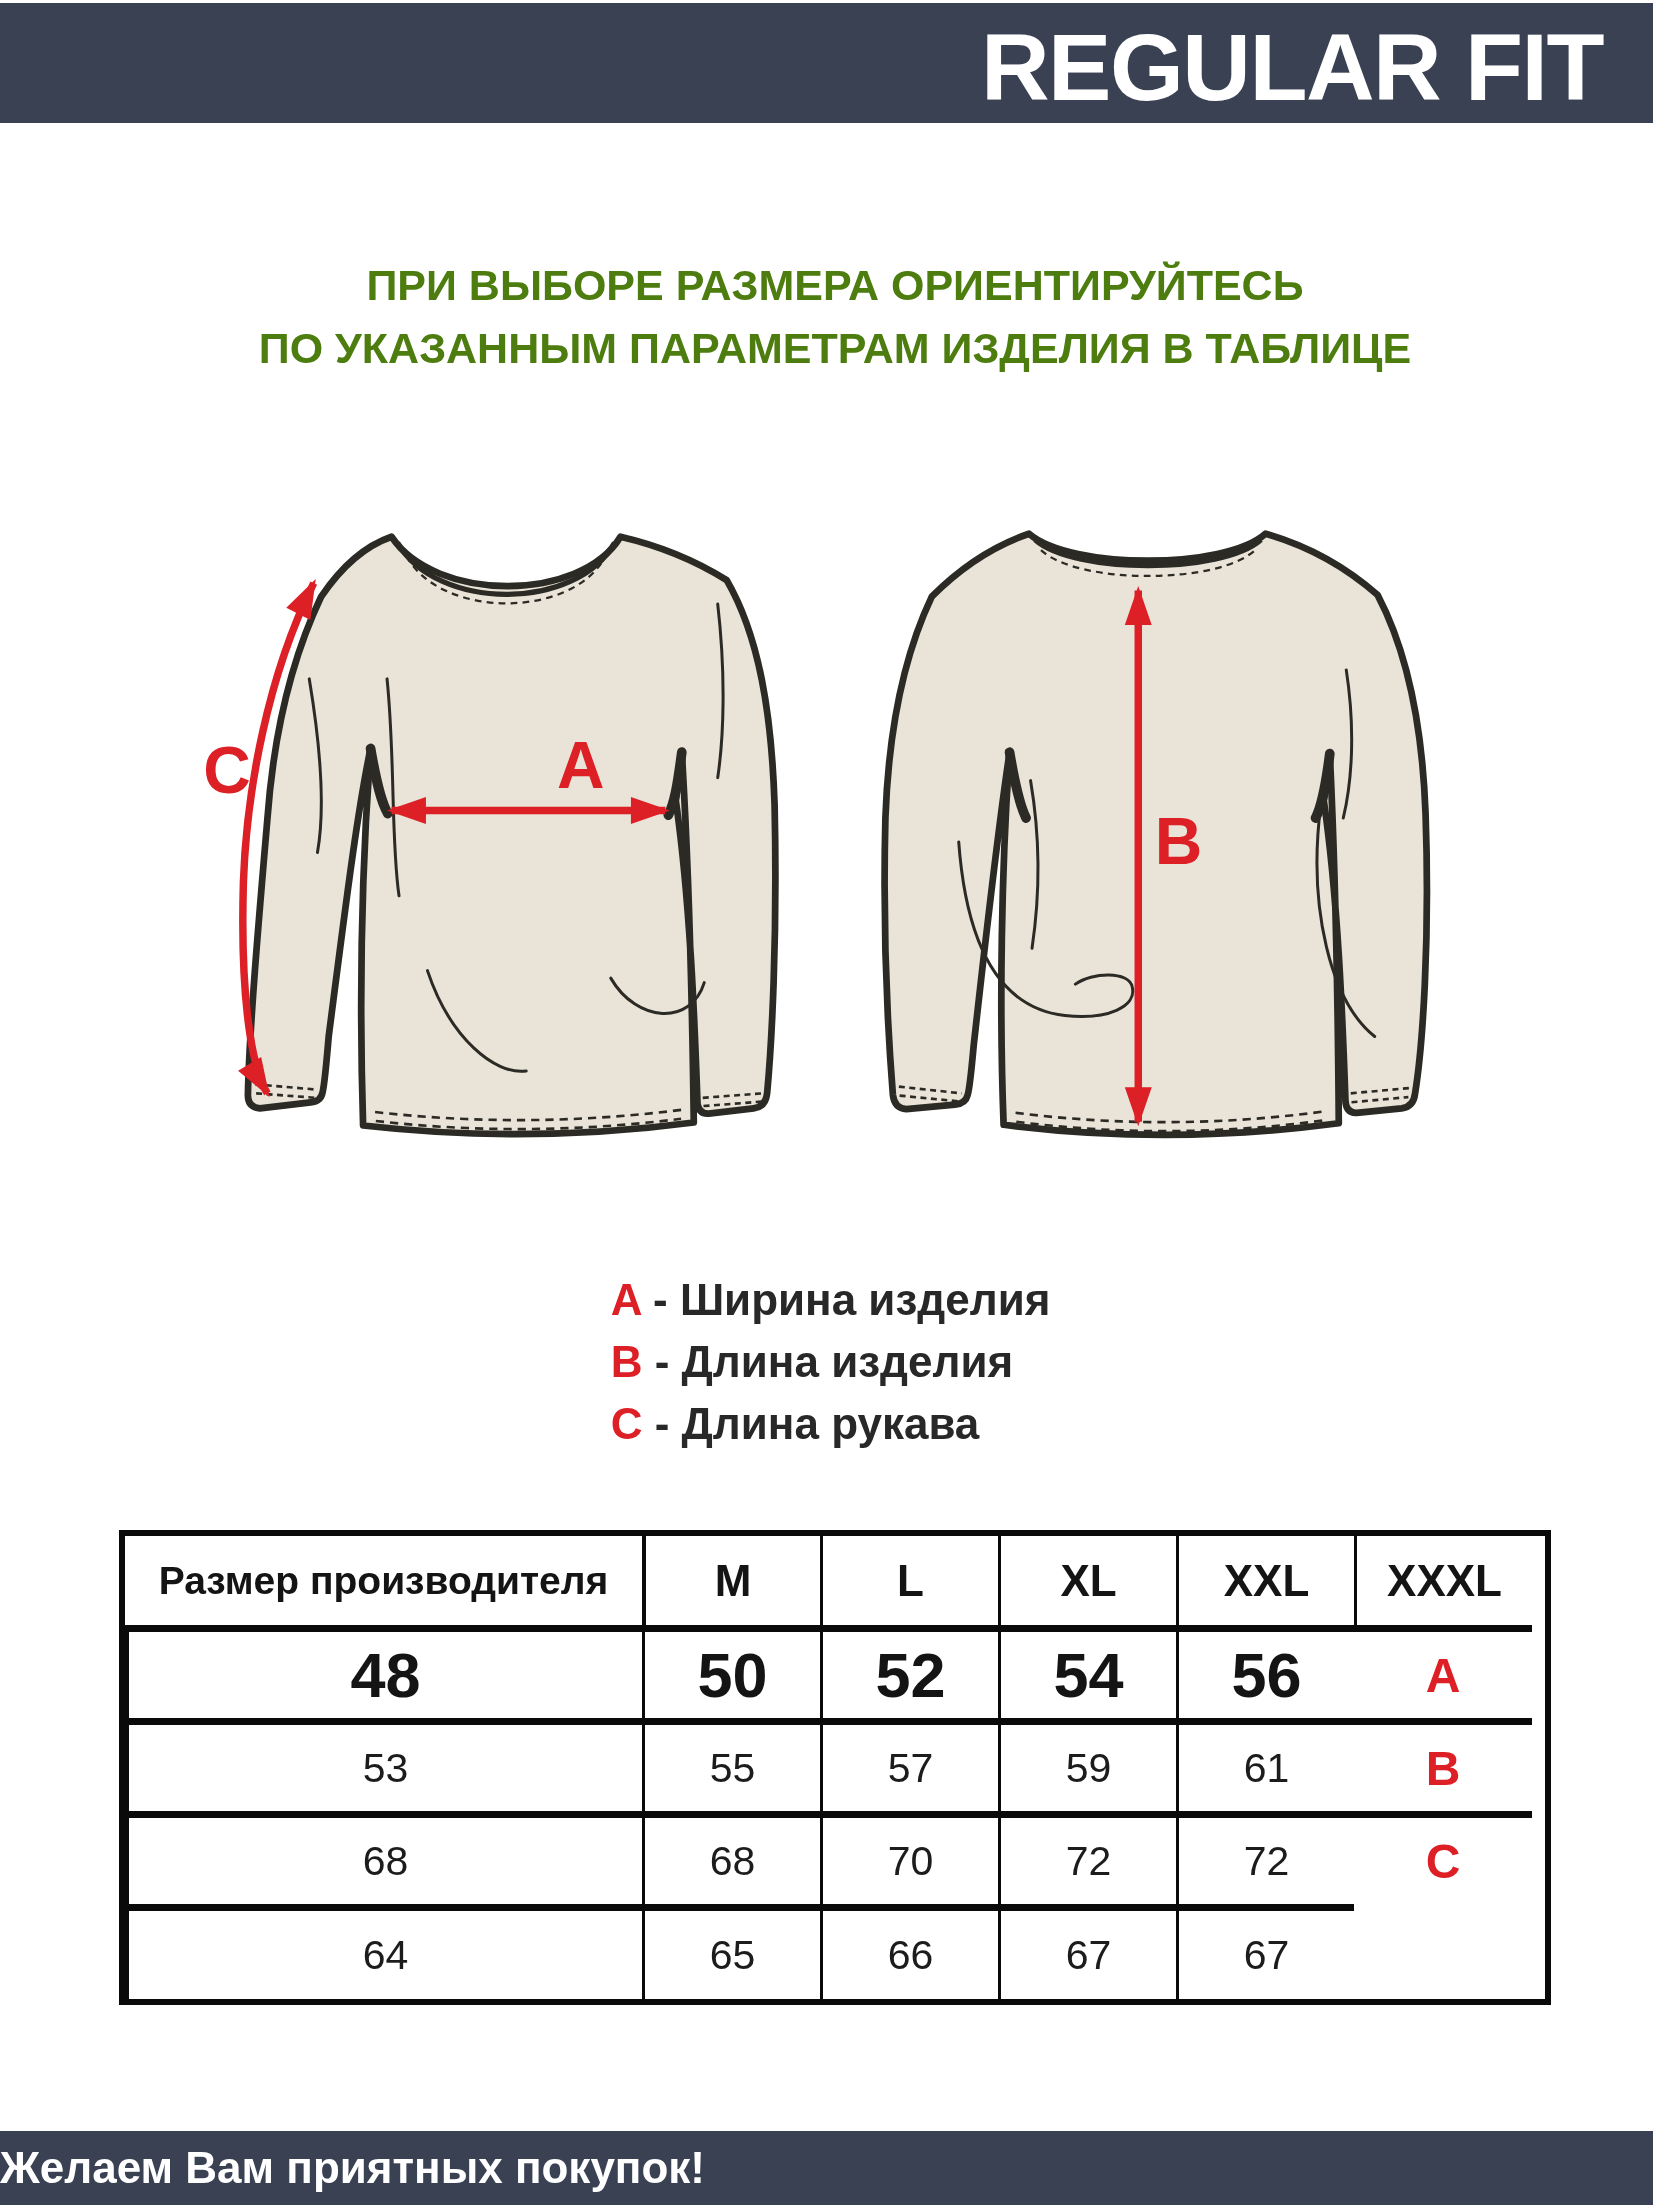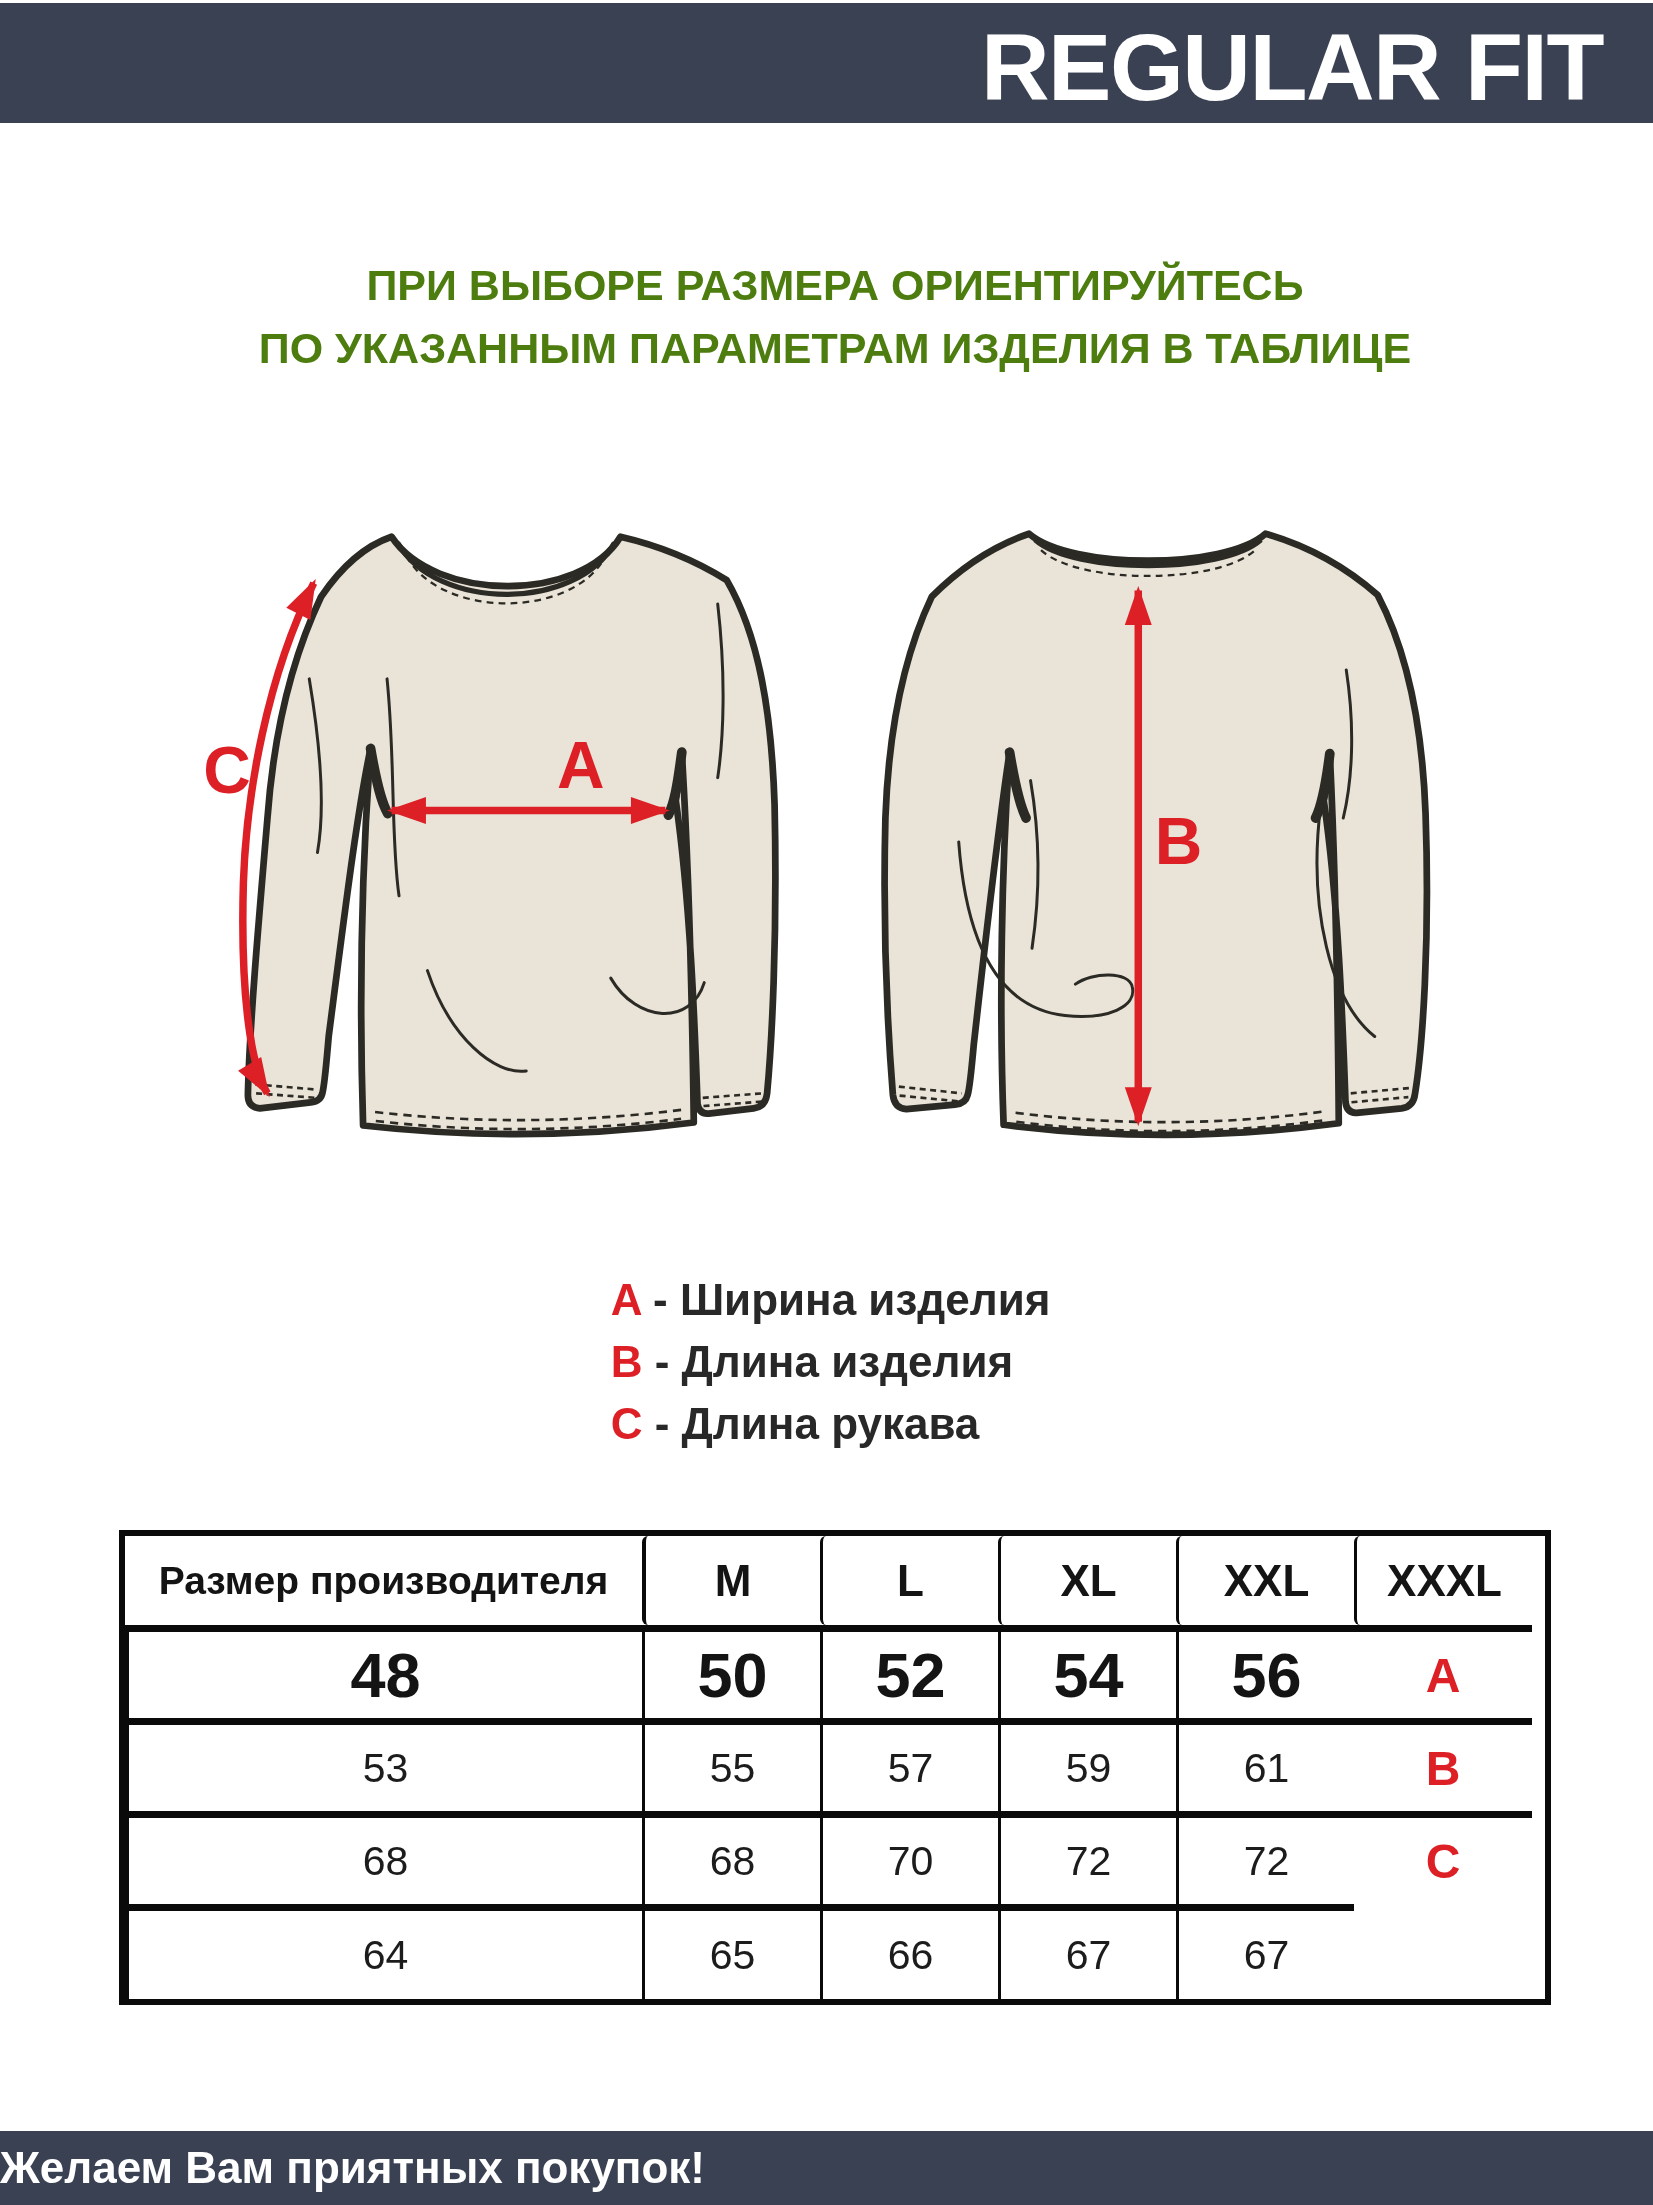--- a/index.html
+++ b/index.html
@@ -24,21 +24,21 @@
   .legend-row{font-size:44px;line-height:62px;font-weight:bold;color:#282828;}
   .legend-row .letter{color:#dd1f26;}
   
   .size-table{position:absolute;left:119px;top:1530px;width:1420px;border:6px solid #0a0a0a;
               display:grid;grid-template-columns:517px 178px 178px 178px 178px 178px;
               grid-template-rows:89px 93px 93px 93px 95px;background:#ffffff;}
   .cell{display:flex;align-items:center;justify-content:center;border-left:3px solid #0a0a0a;
         border-top:7.5px solid #0a0a0a;color:#141414;}
   .cell.first-col{border-left:none;}
   .cell.first-sep{border-left-width:4.5px;}
-  .cell.first-row{border-top:none;border-radius:6px;}
+  .cell.first-row{border-top:none;}
   .cell.rowlabel{font-weight:bold;font-size:39px;font-stretch:condensed;}
   .cell.szhdr{font-weight:bold;font-size:44px;font-stretch:condensed;}
   .cell.bignum{font-weight:bold;font-size:63px;font-stretch:condensed;}
   .cell.letter{font-weight:bold;font-size:48px;color:#dd1f26;}
   .cell.num{font-weight:400;font-size:41px;font-stretch:condensed;color:#1c1c1c;}
   
   .footnotes{position:absolute;left:126px;top:2016px;color:#3a3a3a;font-style:italic;
              font-size:32px;line-height:45px;font-stretch:condensed;}
 </style>
 </head>

